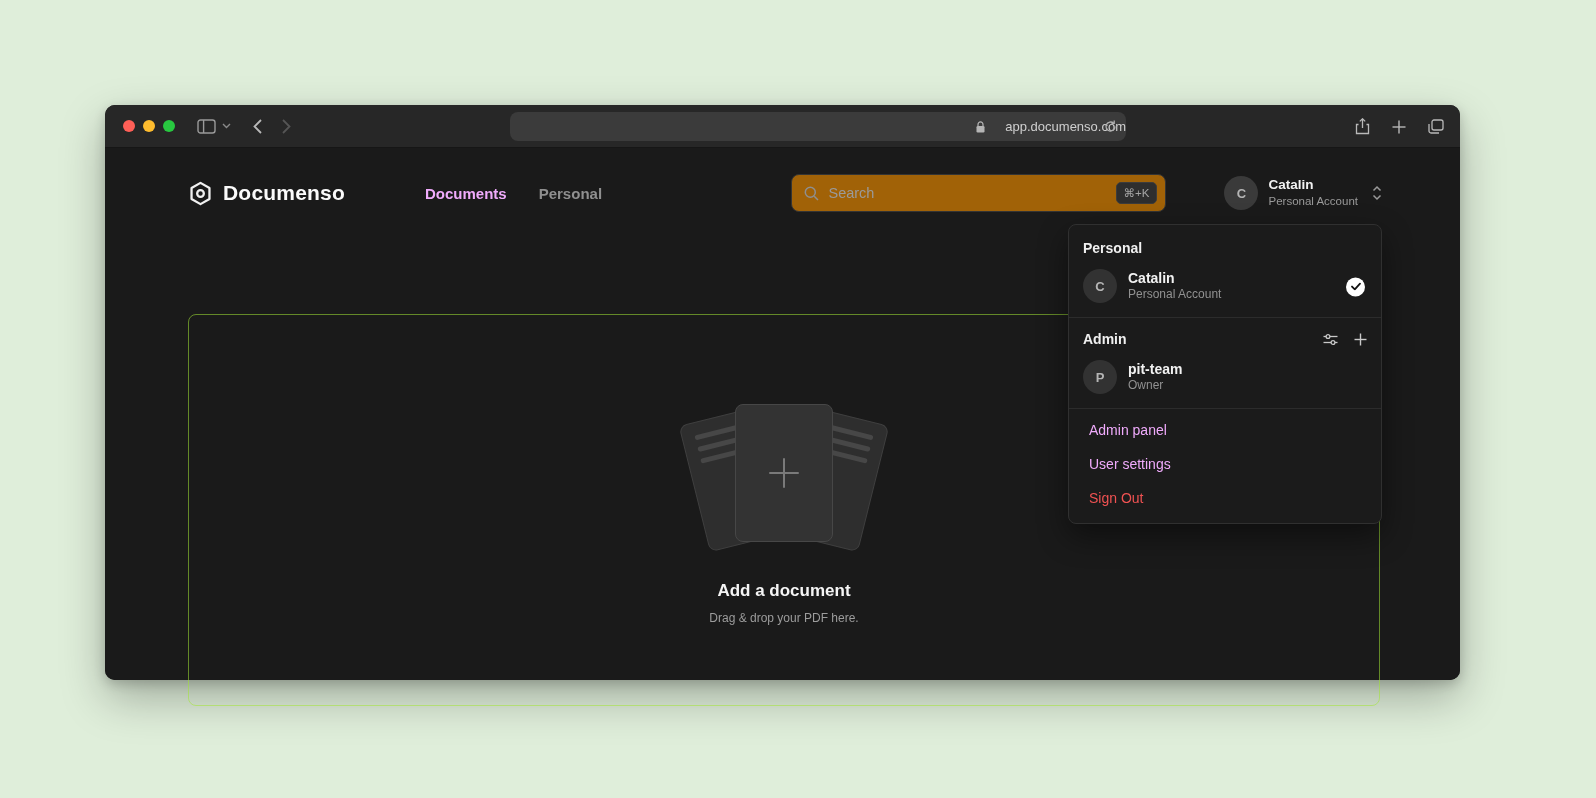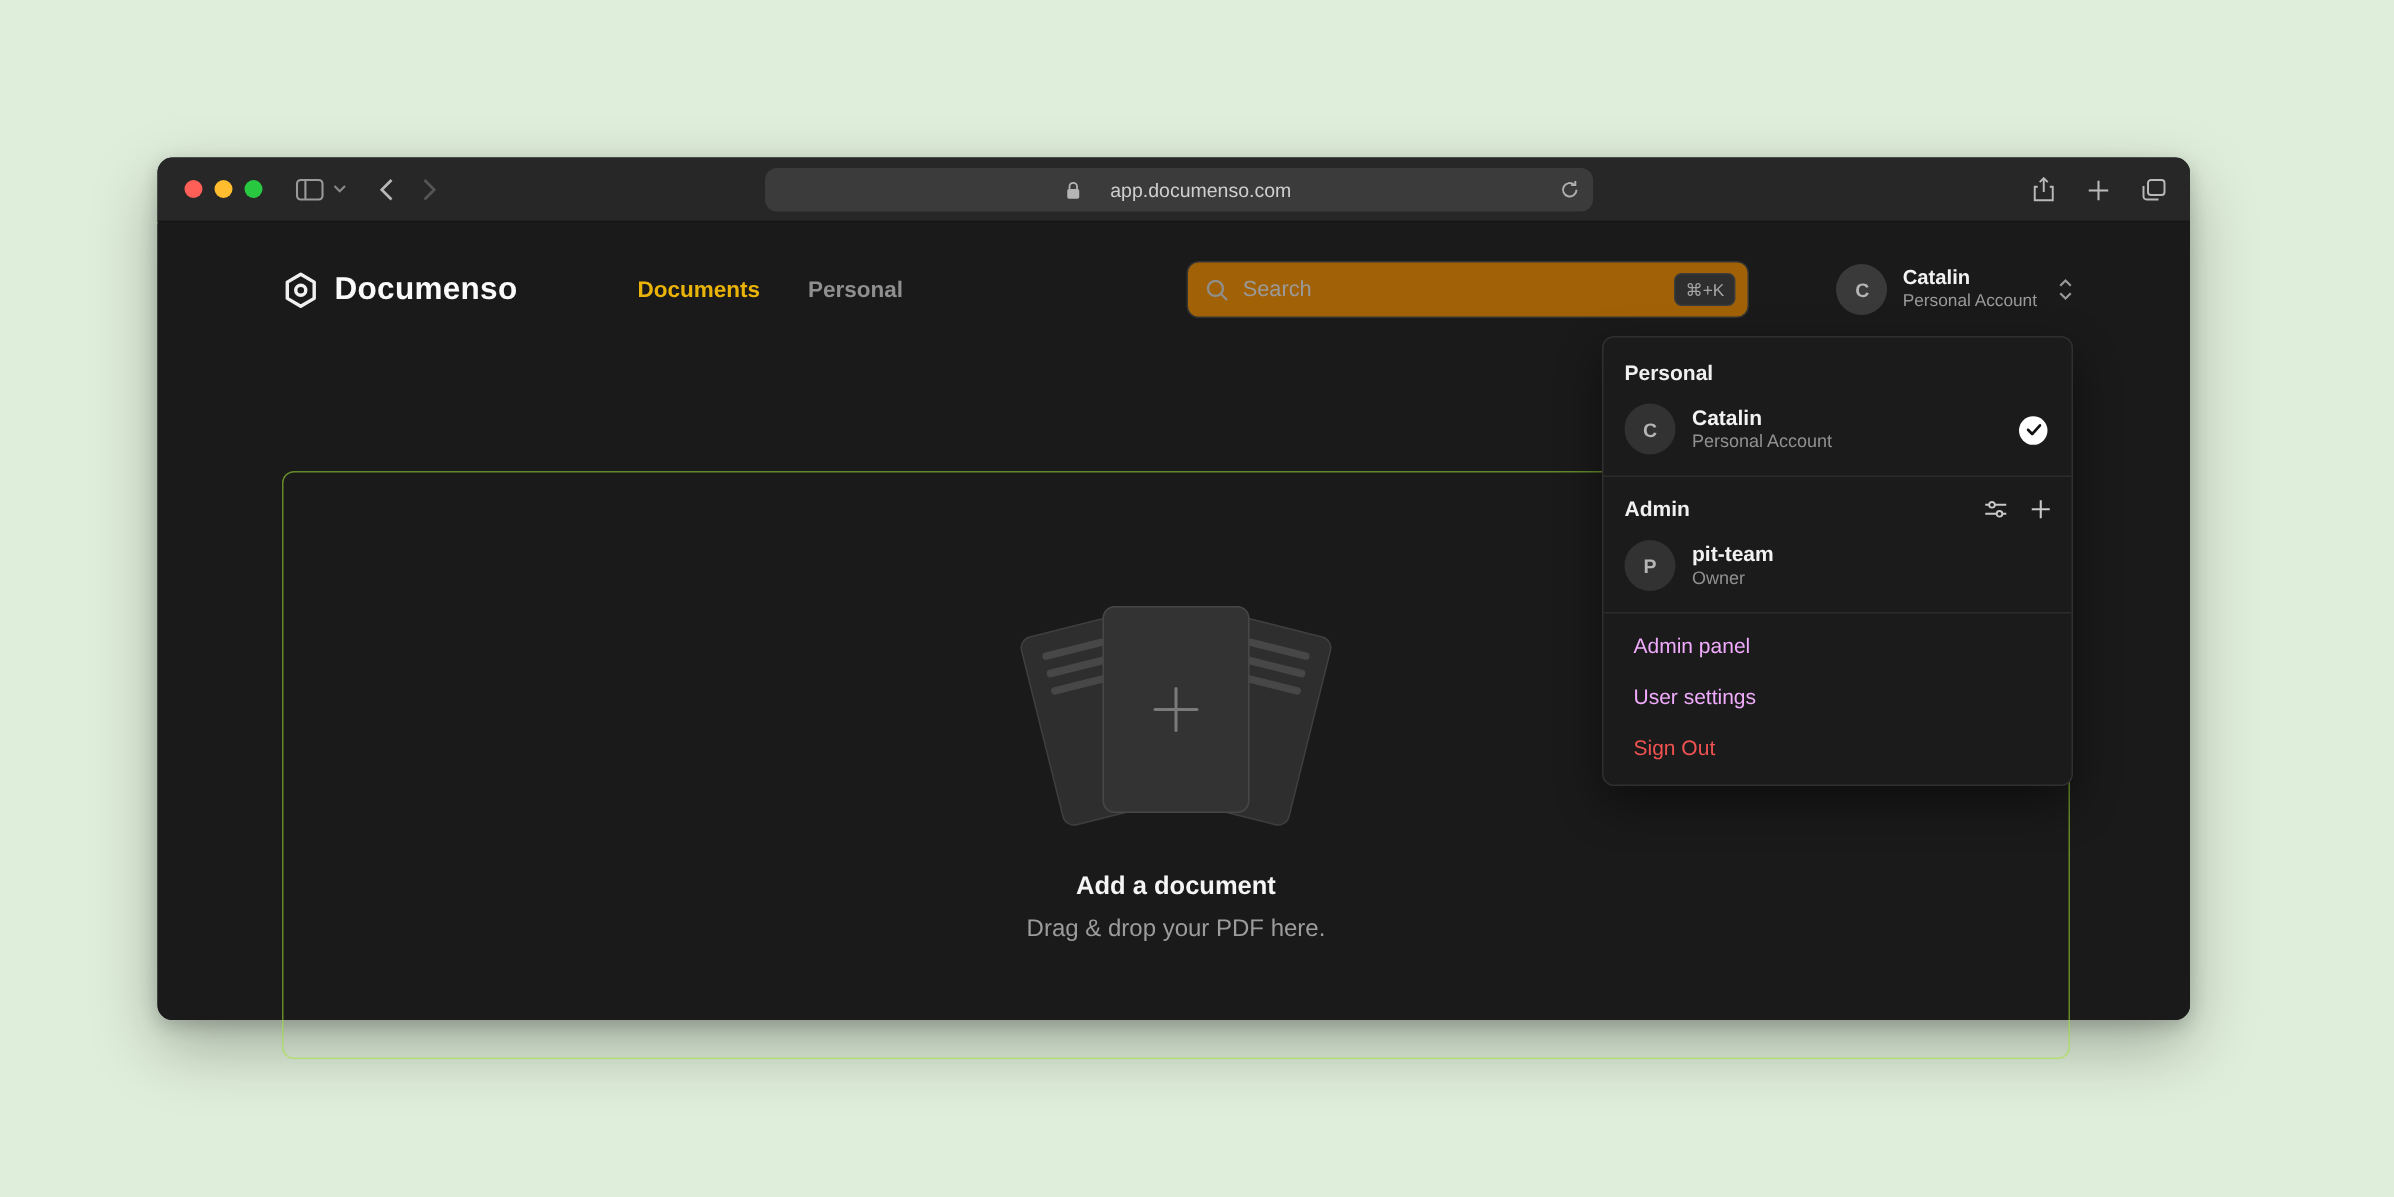--- a/index.html
+++ b/index.html
@@ -31,23 +31,23 @@
   .light.green { background:#28c840; }
 
   .tb-icon { color:#9a9a9a; display:flex; align-items:center; justify-content:center; cursor:default; }
   .tb-icon svg { display:block; }
   .sidebar-btn { margin-left:22px; }
   .sidebar-chev { margin-left:6px; color:#8a8a8a; }
   .nav-back { margin-left:22px; color:#b9b9b9; }
   .nav-fwd { margin-left:20px; color:#555; }
 
   .urlbar {
-    position:absolute; left:405px; top:7px; width:552px; height:29px;
+    position:absolute; left:405px; top:7px; width:616px; height:29px;
     background:#3b3b3b; border-radius:8px;
-    display:flex; align-items:center; justify-content:center;
+    display:flex; align-items:center; justify-content:flex-end;
     color:#cfcfcf; font-size:13px;gap:14px;
   }
   .urlbar .lock { margin-right:6px; color:#b5b5b5; display:flex; }
   .urlbar .reload { position:absolute; right:9px; color:#b0b0b0; display:flex; }
 
   .tb-right { position:absolute; right:16px; top:0; height:43px; display:flex; align-items:center; gap:22px; }
   .tb-right .tb-icon { color:#b9b9b9; }
 
   
   .app {
@@ -58,21 +58,21 @@
   .app-header {
     position:absolute; left:83px; right:78px; top:22px; height:44px;
     display:flex; align-items:center;
   }
   .brand { display:flex; align-items:center; gap:10px; }
   .brand-logo { color:#f0f0f0; display:flex; }
   .brand-name { font-size:21px; font-weight:700; letter-spacing:0.2px; color:#fafafa; }
 
   .main-nav { display:flex; gap:32px; margin-left:80px; font-size:15px; }
   .nav-link { cursor:pointer; }
-  .nav-link.active { color:#eab308; font-weight:600; }
+  .nav-link.active { color:#f0abfc; font-weight:600; }
   .nav-link.dim { color:#8f8f8f; font-weight:600; }
 
   .search-box {
     margin-left:auto; width:375px; height:38px;
     background:#a16207; border:1px solid #343434; border-radius:8px;
     display:flex; align-items:center; padding:0 8px 0 12px; position:relative;
   }
   .search-box .mag { color:#8f8f8f; display:flex; margin-right:9px; }
   .search-input {
     flex:1; background:transparent; border:none; outline:none;
@@ -118,21 +118,21 @@
   .stripes i { display:block; width:58px; height:5px; border-radius:3px; background:#474747; }
   .card.right .stripes { left:auto; right:12px; align-items:flex-end; }
   .plus-glyph { position:relative; width:30px; height:30px; }
   .plus-glyph::before, .plus-glyph::after {
     content:""; position:absolute; background:#7a7a7a; border-radius:1px;
   }
   .plus-glyph::before { left:50%; top:0; width:2px; height:100%; transform:translateX(-50%); }
   .plus-glyph::after { top:50%; left:0; height:2px; width:100%; transform:translateY(-50%); }
 
   .dz-title { margin-top:30px; font-size:17px; font-weight:700; color:#f5f5f5; }
-  .dz-sub { margin-top:10px; font-size:16px; color:#9c9c9c; }
+  .dz-sub { margin-top:10px; font-size:12px; color:#9c9c9c; }
 
   
   .menu {
     position:absolute; left:963px; top:119px; width:314px;
     background:#1b1b1b; border:1px solid #303030; border-radius:8px;
     box-shadow:0 12px 30px rgba(0,0,0,0.45);
     z-index:10; padding:6px 0 8px; color:#e8e8e8;
   }
   .menu-heading {
     font-size:14px; font-weight:700; color:#f0f0f0;

